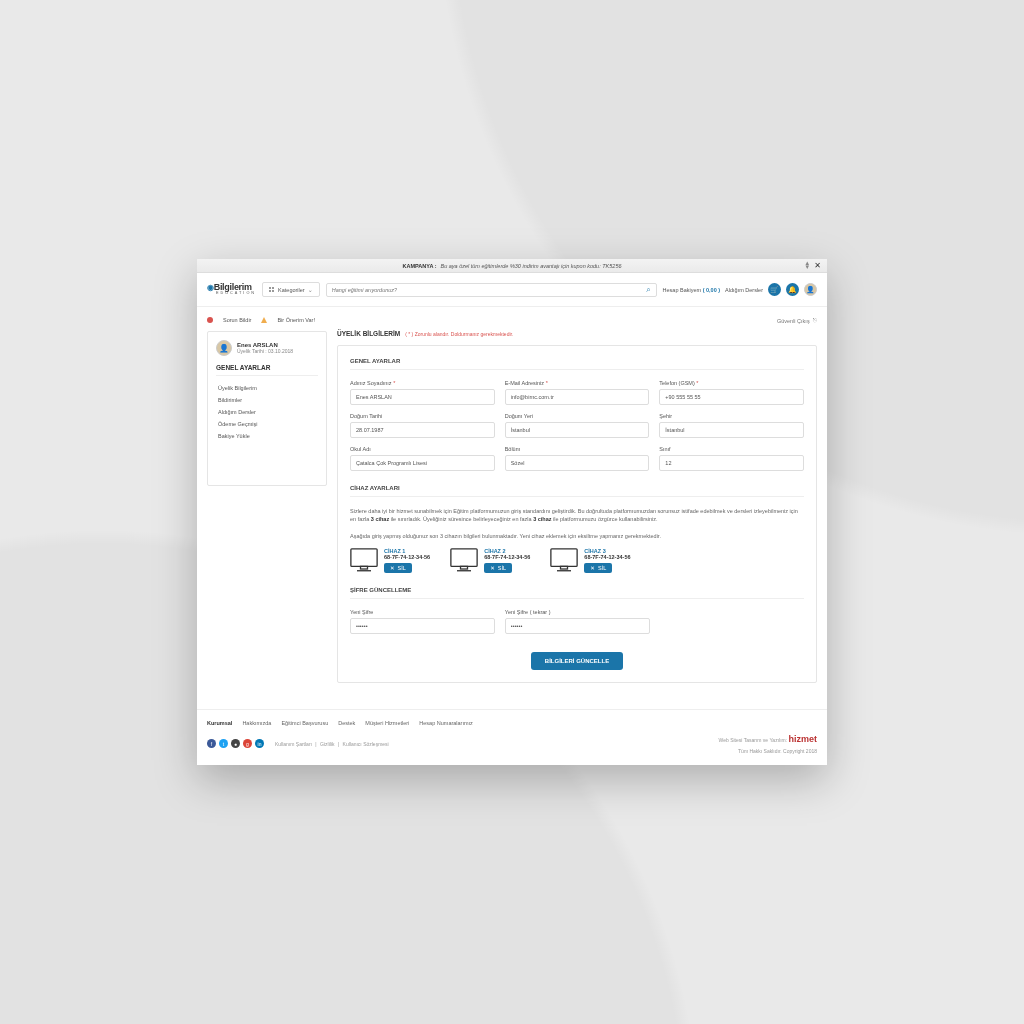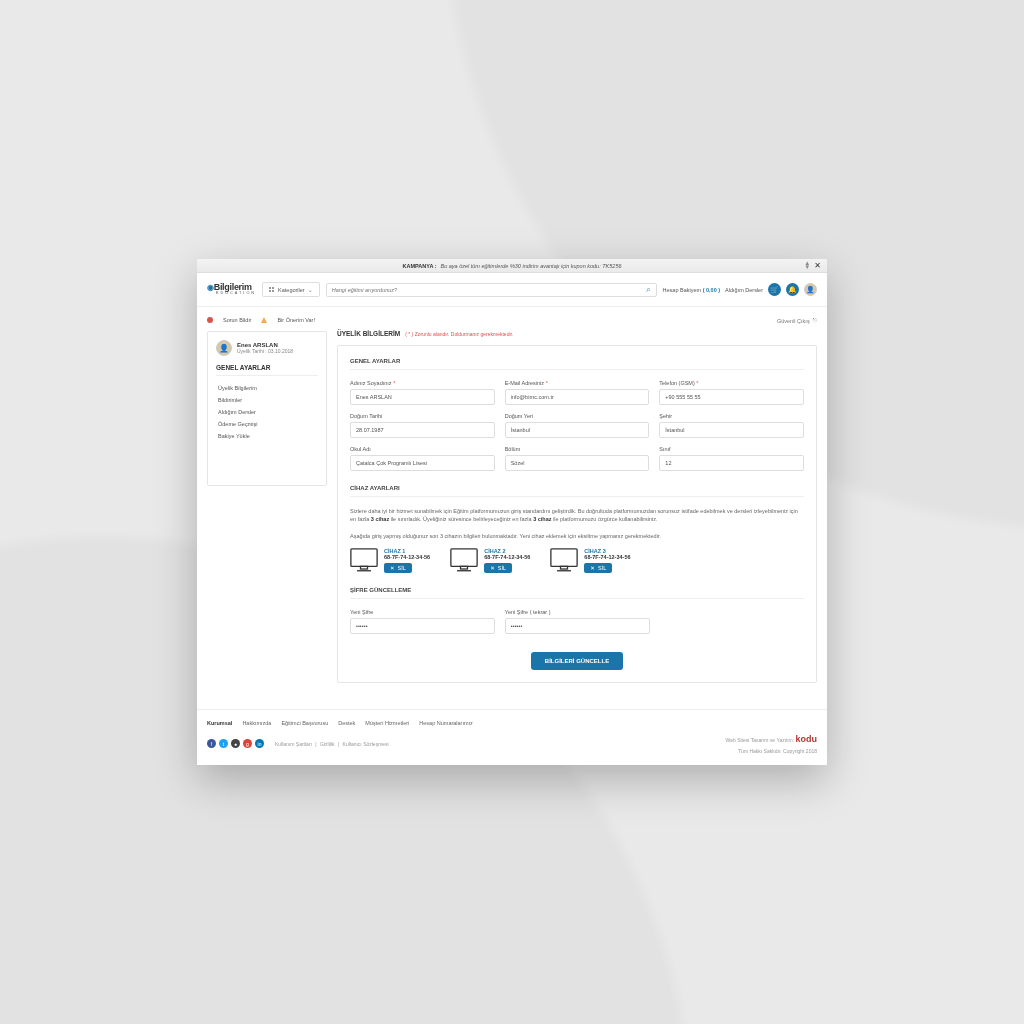--- a/index.html
+++ b/index.html
@@ -367,19 +367,19 @@
         <span class="socdot" style="background:#444">●</span>
         <span class="socdot" style="background:#db4437">g</span>
         <span class="socdot" style="background:#0077b5">in</span>
         <span class="soclinks">
           <span>Kullanım Şartları</span> |
           <span>Gizlilik</span> |
           <span>Kullanıcı Sözleşmesi</span>
         </span>
       </div>
       <div class="credits">
-        <div><span>Web Sitesi Tasarım ve Yazılım:</span> <span class="brand">kodu</span></div>
+        <div><span>Web Sitesi Tasarım ve Yazılım:</span> <span class="brand">hizmet</span></div>
         <div>Tüm Hakkı Saklıdır. Copyright 2018</div>
       </div>
     </div>
   </div>
 
 </div>
 
 </body></html>

